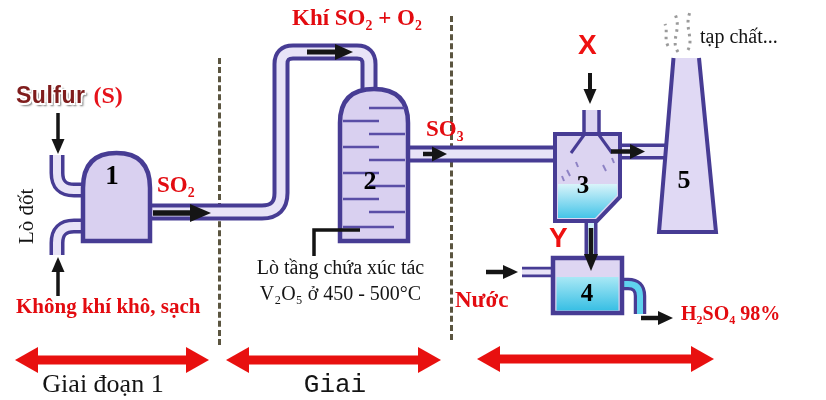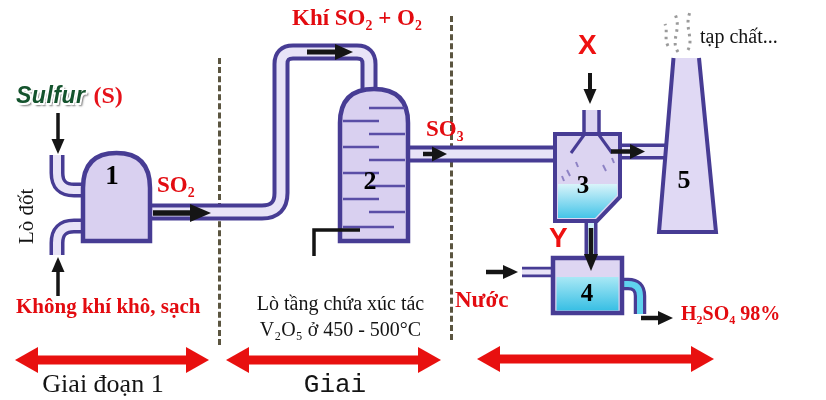--- a/index.html
+++ b/index.html
@@ -11,26 +11,25 @@
   .divider{position:absolute;width:0;border-left:3px dashed #5b5540;}
   .lbl{position:absolute;white-space:nowrap;}
   .red{color:#e30b10;font-weight:bold;}
   .blk{color:#141414;}
   .serif23{font-size:23px;}
   .serif20{font-size:20px;}
   .xy{font-family:"Liberation Sans","DejaVu Sans",sans-serif;font-size:28px;font-weight:bold;color:#ee1111;}
   .num{position:absolute;font-weight:bold;color:#000;text-align:center;font-size:26px;}
   .vert{writing-mode:vertical-rl;transform:rotate(180deg);font-size:21px;color:#141414;}
   .stage{position:absolute;width:130px;text-align:center;font-size:26px;color:#141414;}
-  .centered{text-align:center;margin-top:36px;}
+  .centered{text-align:center;}
   .sulfur-word{
-    font-family:"Liberation Sans","DejaVu Sans",sans-serif;font-weight:bold;font-size:23px;color:#14532d;
+    font-family:"Liberation Sans","DejaVu Sans",sans-serif;font-weight:bold;font-size:23px;color:#7f1d1d;
     text-shadow:-1.5px -1.5px 0 #fff,1.5px -1.5px 0 #fff,-1.5px 1.5px 0 #fff,1.5px 1.5px 0 #fff,2.5px 2.5px 2px #777;
     letter-spacing:.5px;
-    font-style:italic;
   }
   .sulfur-s{font-size:24px;font-weight:bold;color:#e6121a;margin-left:8px;}
   .two-line{white-space:normal;line-height:26px;}
 </style>
 </head>
 <body>
 
 <div id="canvas">
 
   <div class="divider" style="left:218px;top:58px;height:287px;"></div>

